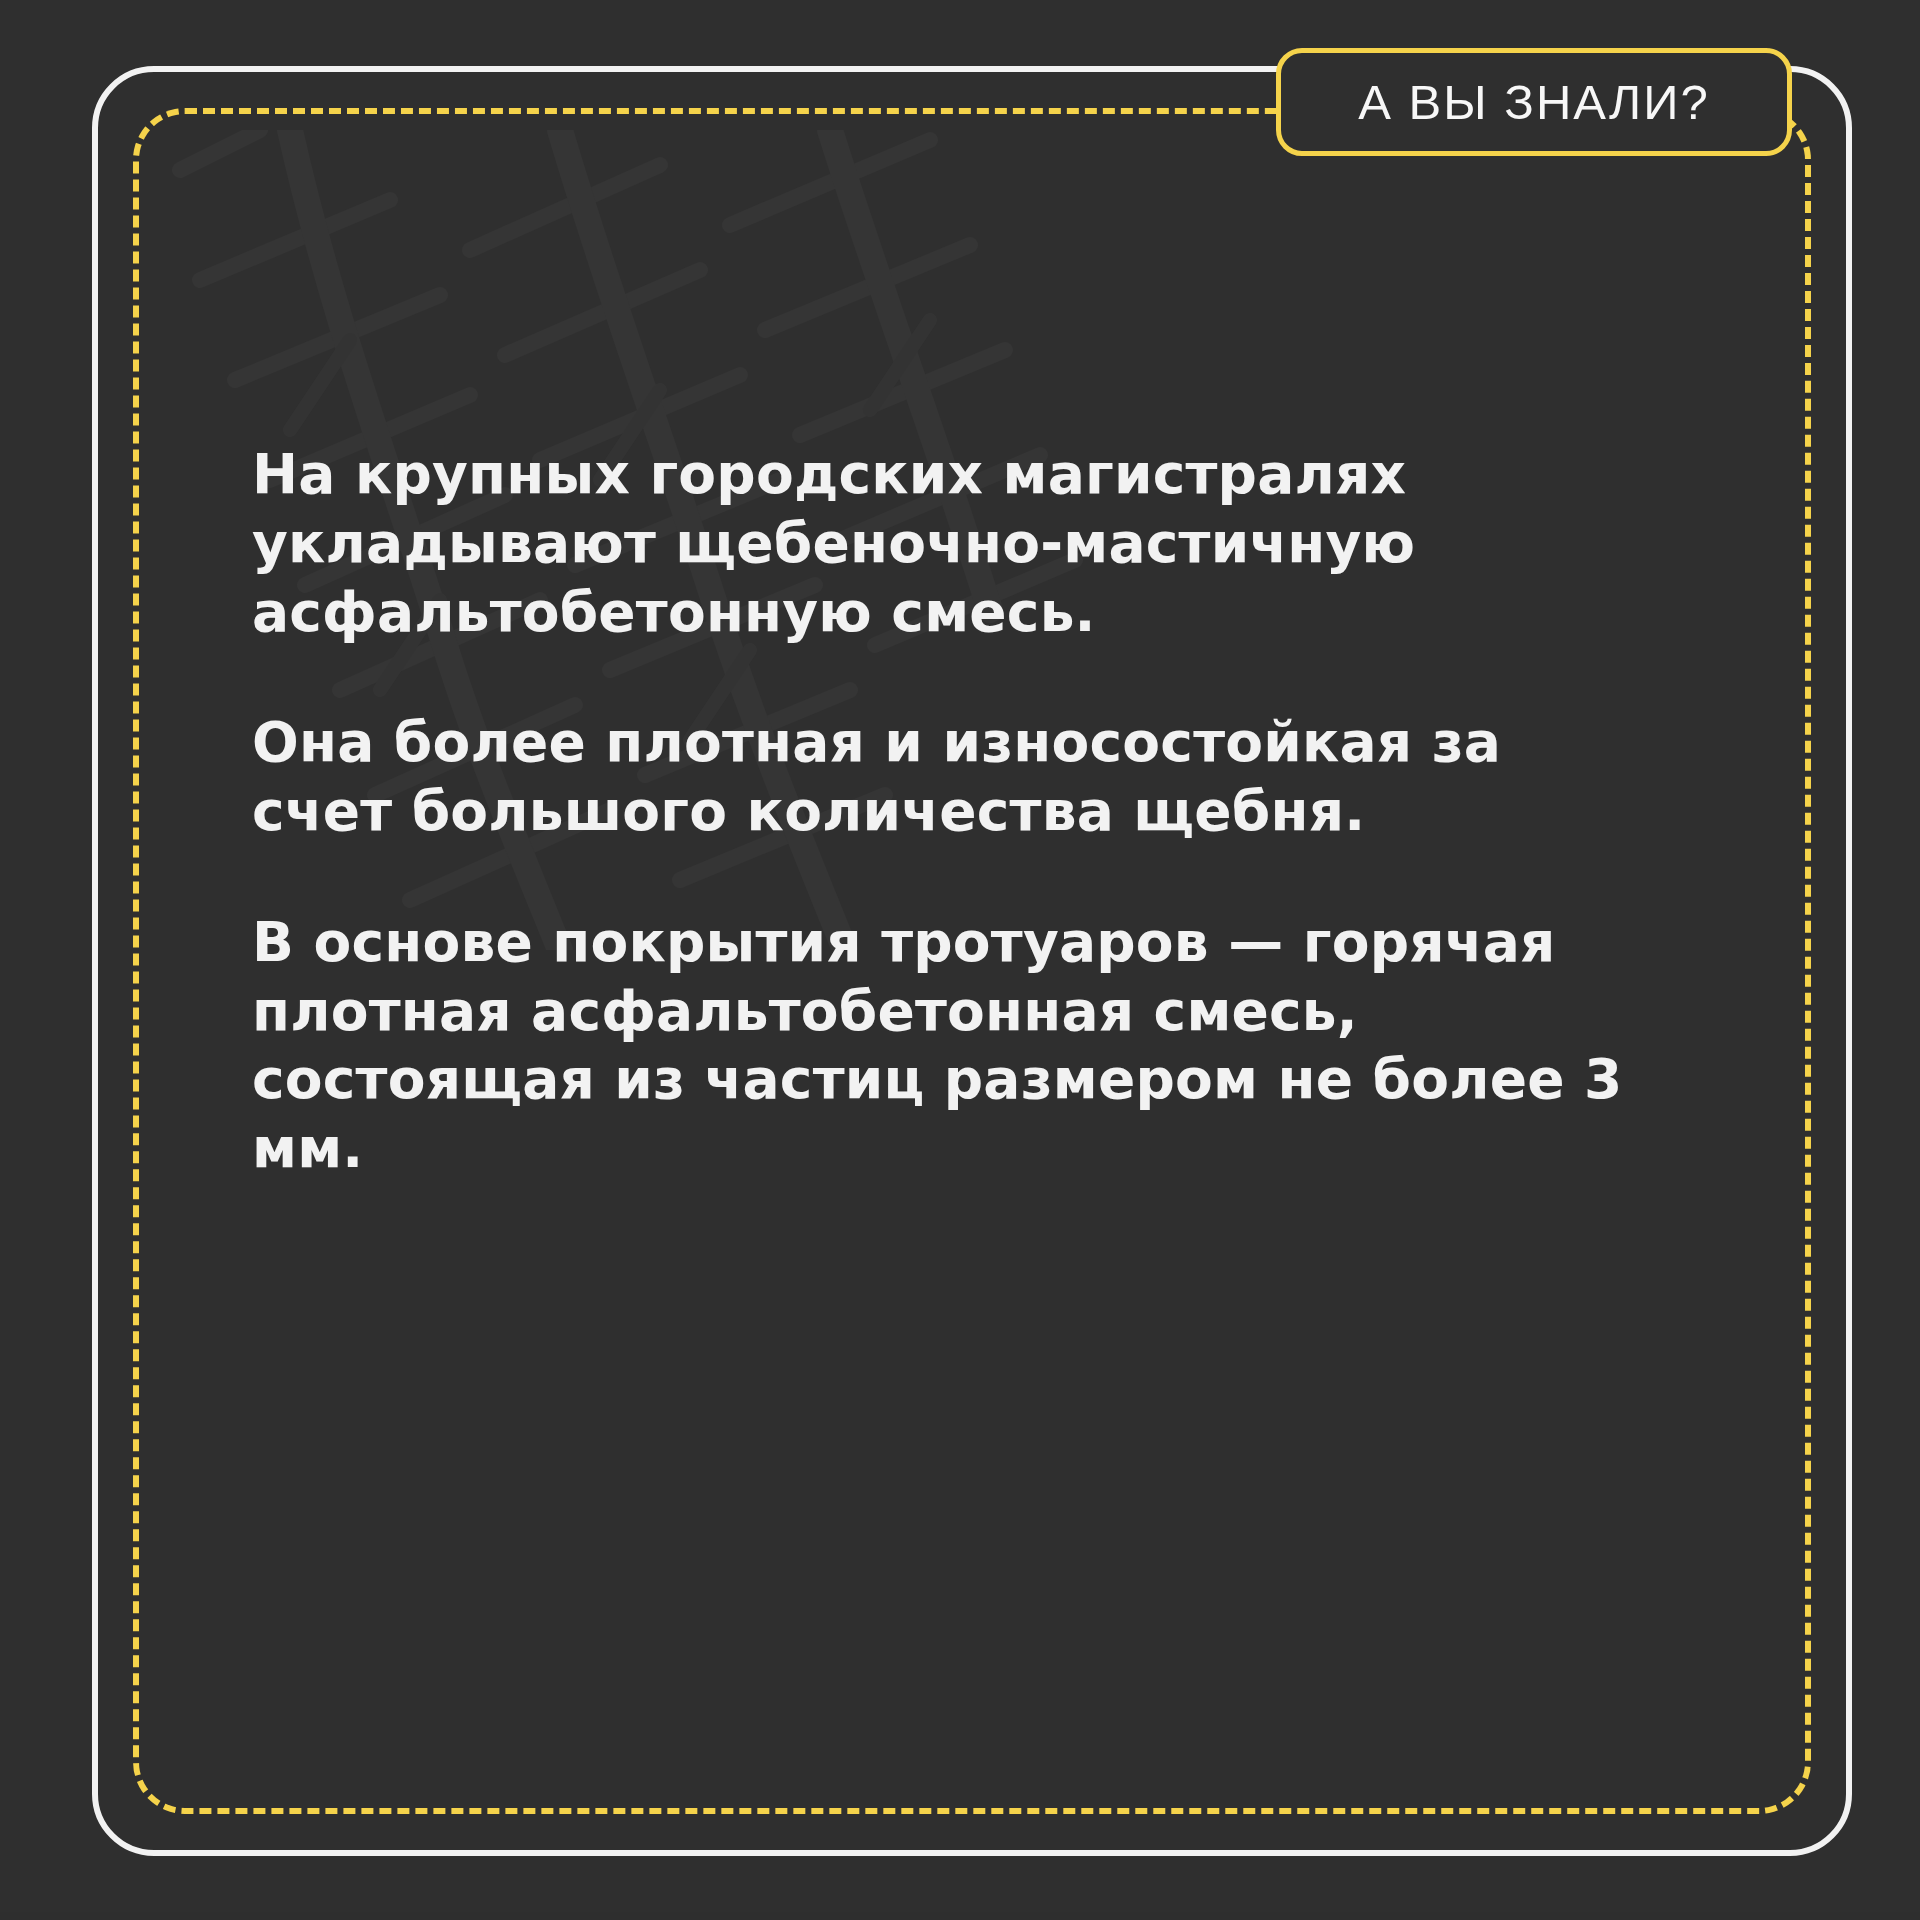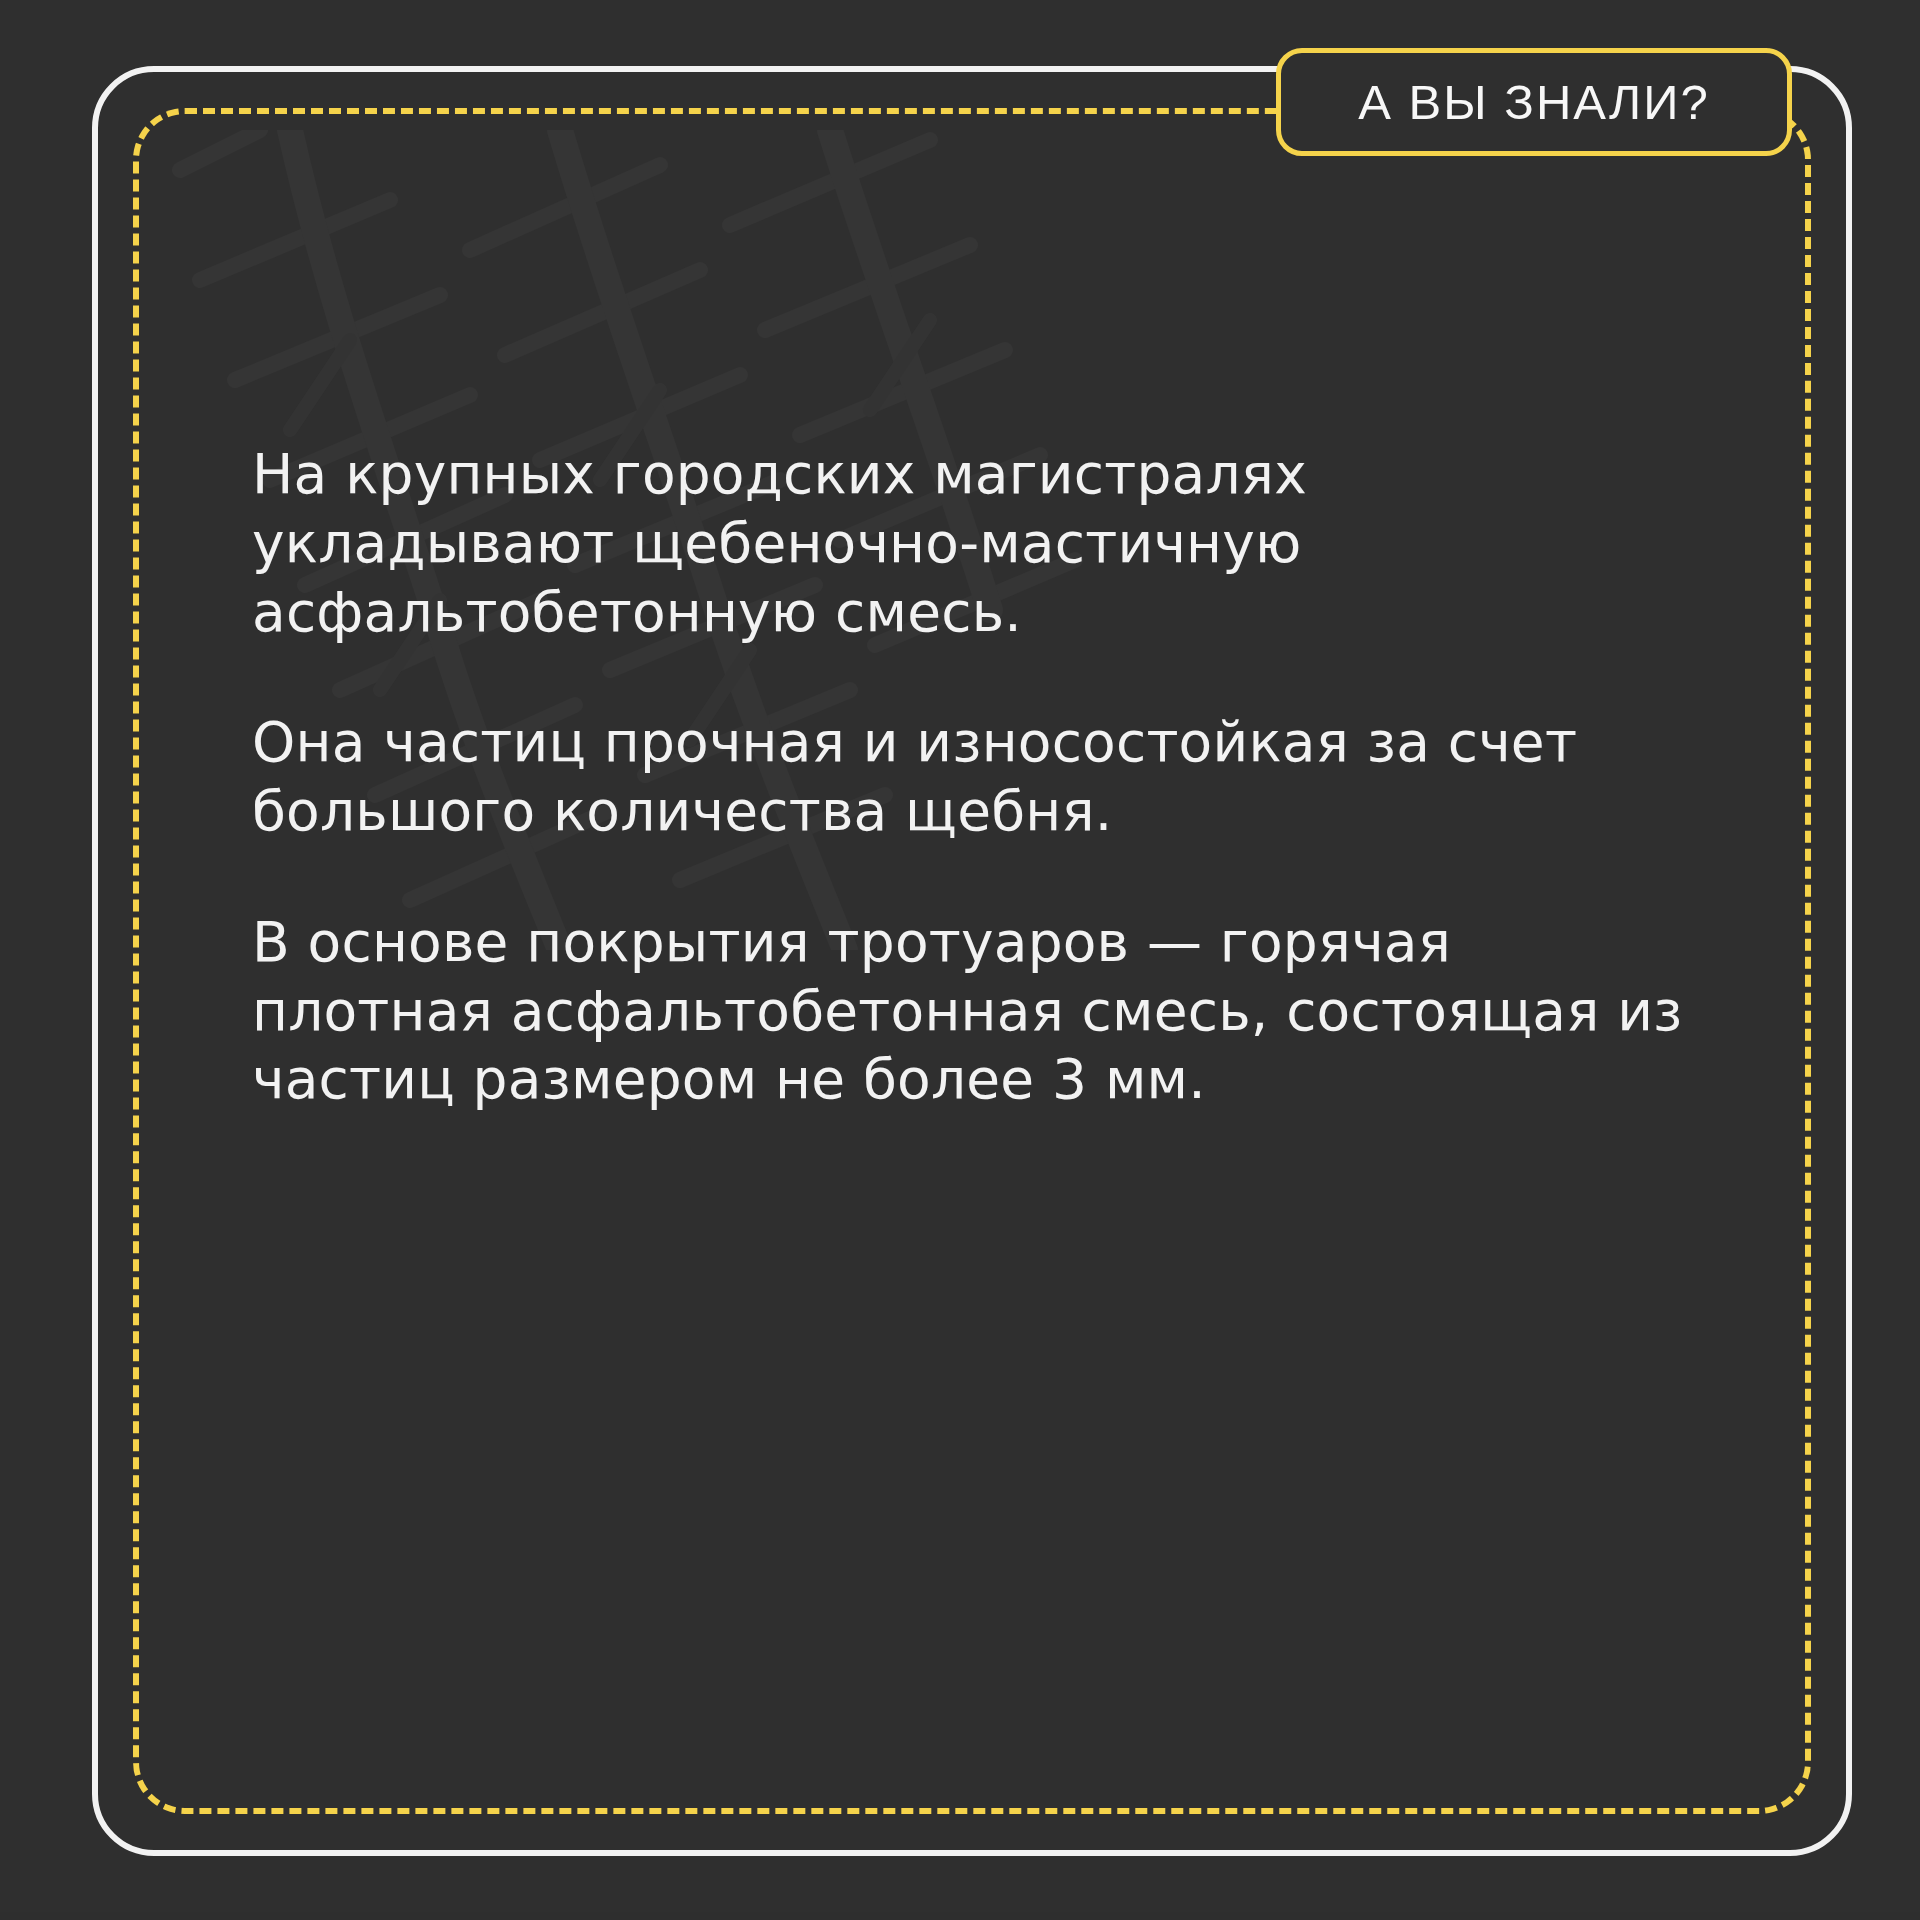--- a/index.html
+++ b/index.html
@@ -101,21 +101,21 @@
     letter-spacing: 0.4px;
     margin: 0 0 72px 0;
     max-width: 1120px;
   }
 
   .para {
     color: #f2f2f2;
     font-size: 55px;
     line-height: 1.25;
     font-family: "DejaVu Sans", sans-serif;
-    font-weight: 400;
+    font-weight: 700;
     letter-spacing: 0.2px;
     margin: 0 0 62px 0;
     max-width: 1420px;
   }
   .para:last-child { margin-bottom: 0; }
 
   .p1 { max-width: 1290px; }
   .p2 { max-width: 1380px; }
   .p3 { max-width: 1440px; }
 
@@ -176,18 +176,18 @@
 
   <div class="outer-frame"></div>
   <div class="inner-frame"></div>
 
   <div class="badge">
     <span class="badge-text">А ВЫ ЗНАЛИ?</span>
   </div>
 
   <div class="content">
     <p class="para p1">На крупных городских магистралях укладывают щебеночно-мастичную асфальтобетонную смесь.</p>
-    <p class="para p2">Она частиц прочная и износостойкая за счет большого количества щебня.</p>
+    <p class="para p2">Она более плотная и износостойкая за счет большого количества щебня.</p>
     <p class="para p3">В основе покрытия тротуаров — горячая плотная асфальтобетонная смесь, состоящая из частиц размером не более 3 мм.</p>
   </div>
 
 
 </div>
 
 </body></html>

